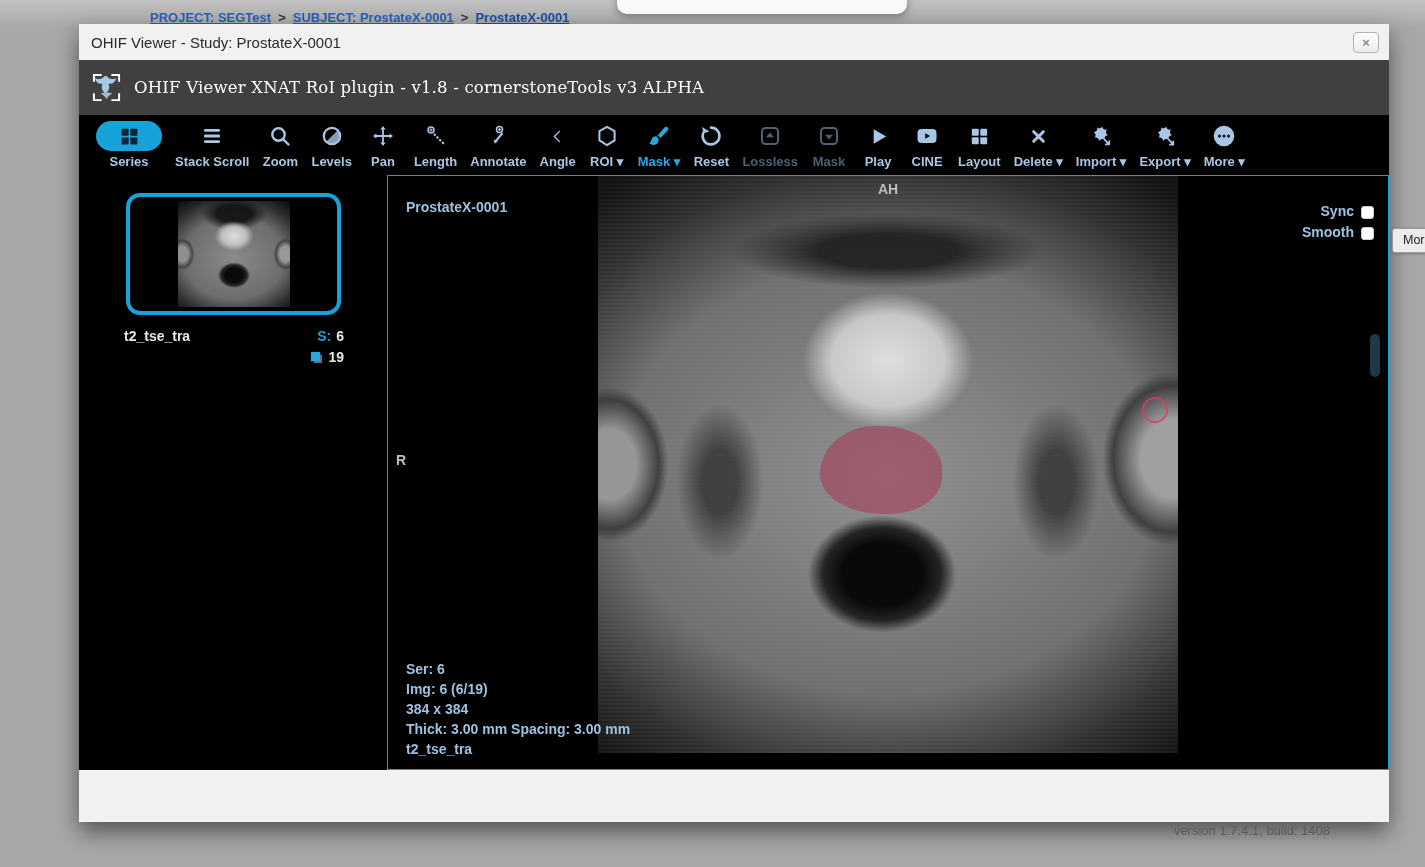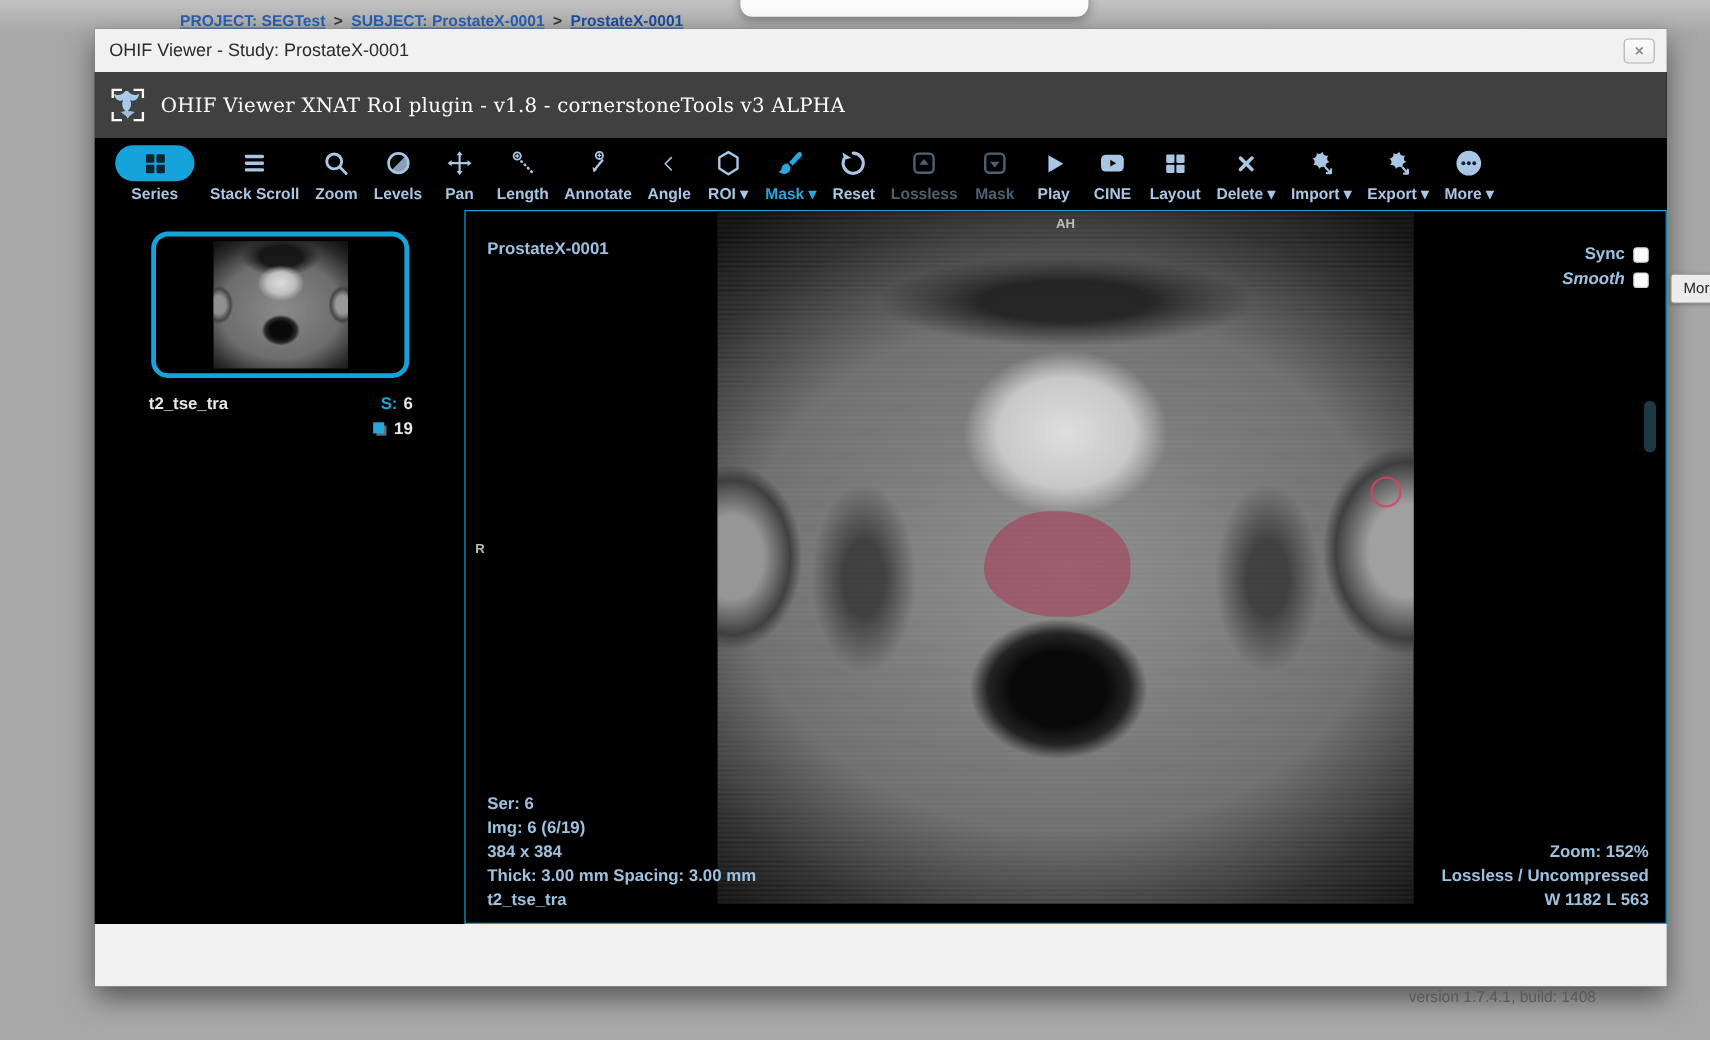--- a/index.html
+++ b/index.html
@@ -89,21 +89,21 @@
   .mask-blob {
     position:absolute; left:222px; top:250px; width:122px; height:88px;
     background:var(--mask-overlay,rgba(178,32,70,.62)); opacity:.68;
     border-radius:48% 52% 46% 54% / 58% 52% 44% 48%;
   }
   .roi-circle {
     position:absolute; left:544px; top:221px; width:26px; height:26px; border-radius:50%;
     border:2px solid var(--roi-contour,#d94060); opacity:.8;
   }
   .ov { position:absolute; color:var(--overlay-text,#9cc2e0); font-size:14px; font-weight:600; }
-  .ov-orient { color:#bdbdbd; font-size:11px; font-weight:600; }
+  .ov-orient { color:#bdbdbd; font-size:14px; font-weight:600; }
   .ov-lines { line-height:20px; }
   .ov-right { text-align:right; }
   .sync-box { position:absolute; right:14px; top:22px; }
   .sync-row { display:flex; align-items:flex-end; justify-content:flex-end; gap:7px; height:21px; }
   .checkbox { width:13px; height:13px; background:#fff; border-radius:3px; border:1px solid #d0d0d0; cursor:pointer; }
   .scroll-thumb {
     position:absolute; right:8px; top:158px; width:10px; height:43px;
     background:#1e3944; border-radius:5px; cursor:pointer;
   }
   
@@ -381,38 +381,33 @@
         <div class="ov" style="left:18px; top:23px;">ProstateX-0001</div>
         <div class="ov ov-orient" style="left:50%; transform:translateX(-50%); top:5px;">AH</div>
         <div class="ov ov-orient" style="left:8px; top:276px;">R</div>
 
         <div class="sync-box">
           <div class="sync-row">
             <span class="ov" style="position:static;">Sync</span>
             <span class="checkbox"></span>
           </div>
           <div class="sync-row">
-            <span class="ov" style="position:static;font-style:italic;">Smooth</span>
+            <span class="ov" style="position:static;">Smooth</span>
             <span class="checkbox"></span>
           </div>
         </div>
 
         <div class="ov ov-lines" style="left:18px; bottom:10px;">
           <div>Ser: 6</div>
           <div>Img: 6 (6/19)</div>
           <div>384 x 384</div>
           <div>Thick: 3.00 mm Spacing: 3.00 mm</div>
           <div>t2_tse_tra</div>
         </div>
 
-        <div class="ov ov-lines ov-right" style="right:14px; bottom:10px;">
-          <div>Zoom: 152%</div>
-          <div>Lossless / Uncompressed</div>
-          <div>W 1182 L 563</div>
-        </div>
 
         <div class="scroll-thumb"></div>
       </div>
     </div>
 
     <div class="modal-footer"></div>
   </div>
 
   <div class="version-text">version 1.7.4.1, build: 1408</div>
   <div class="more-tooltip">More</div>

